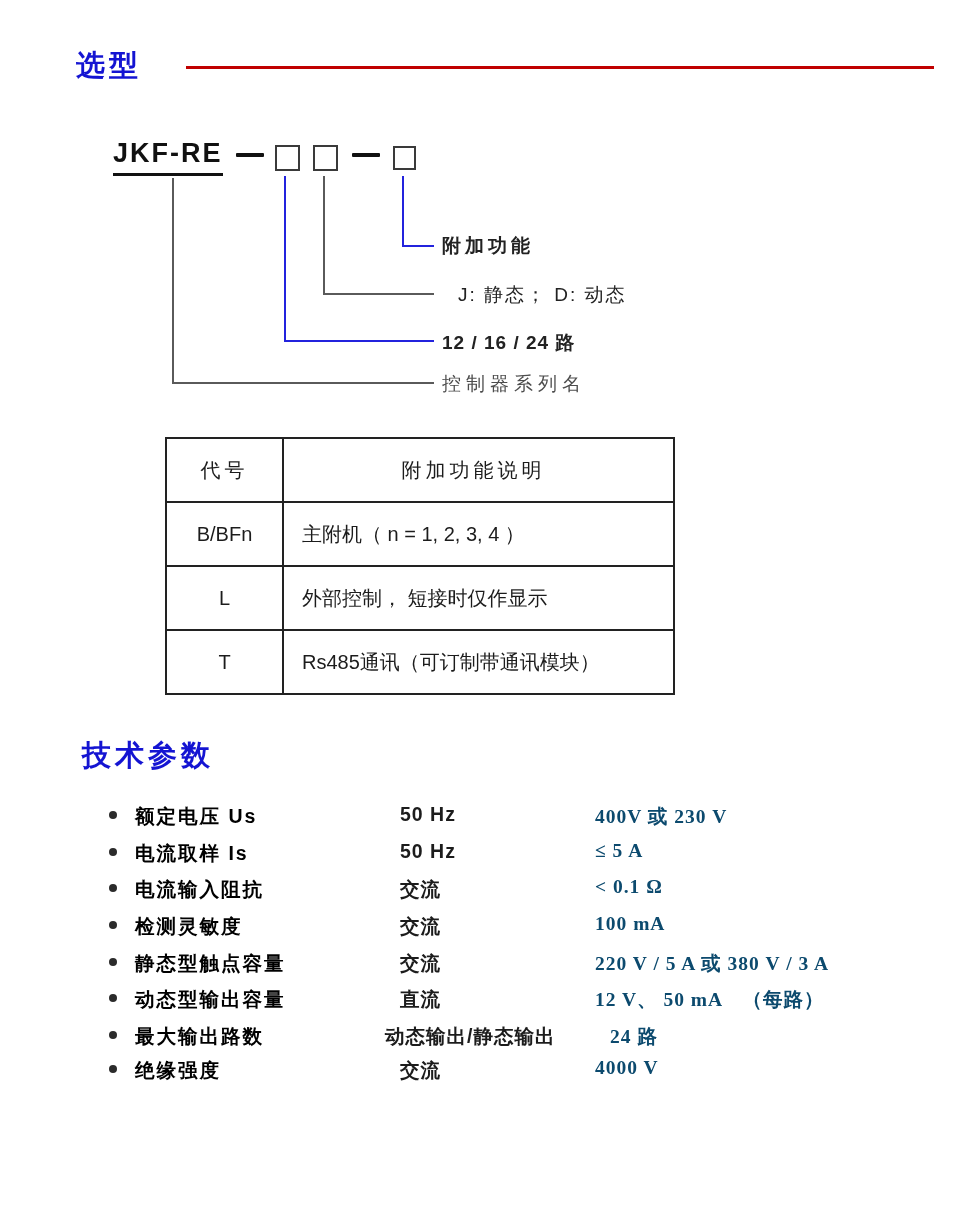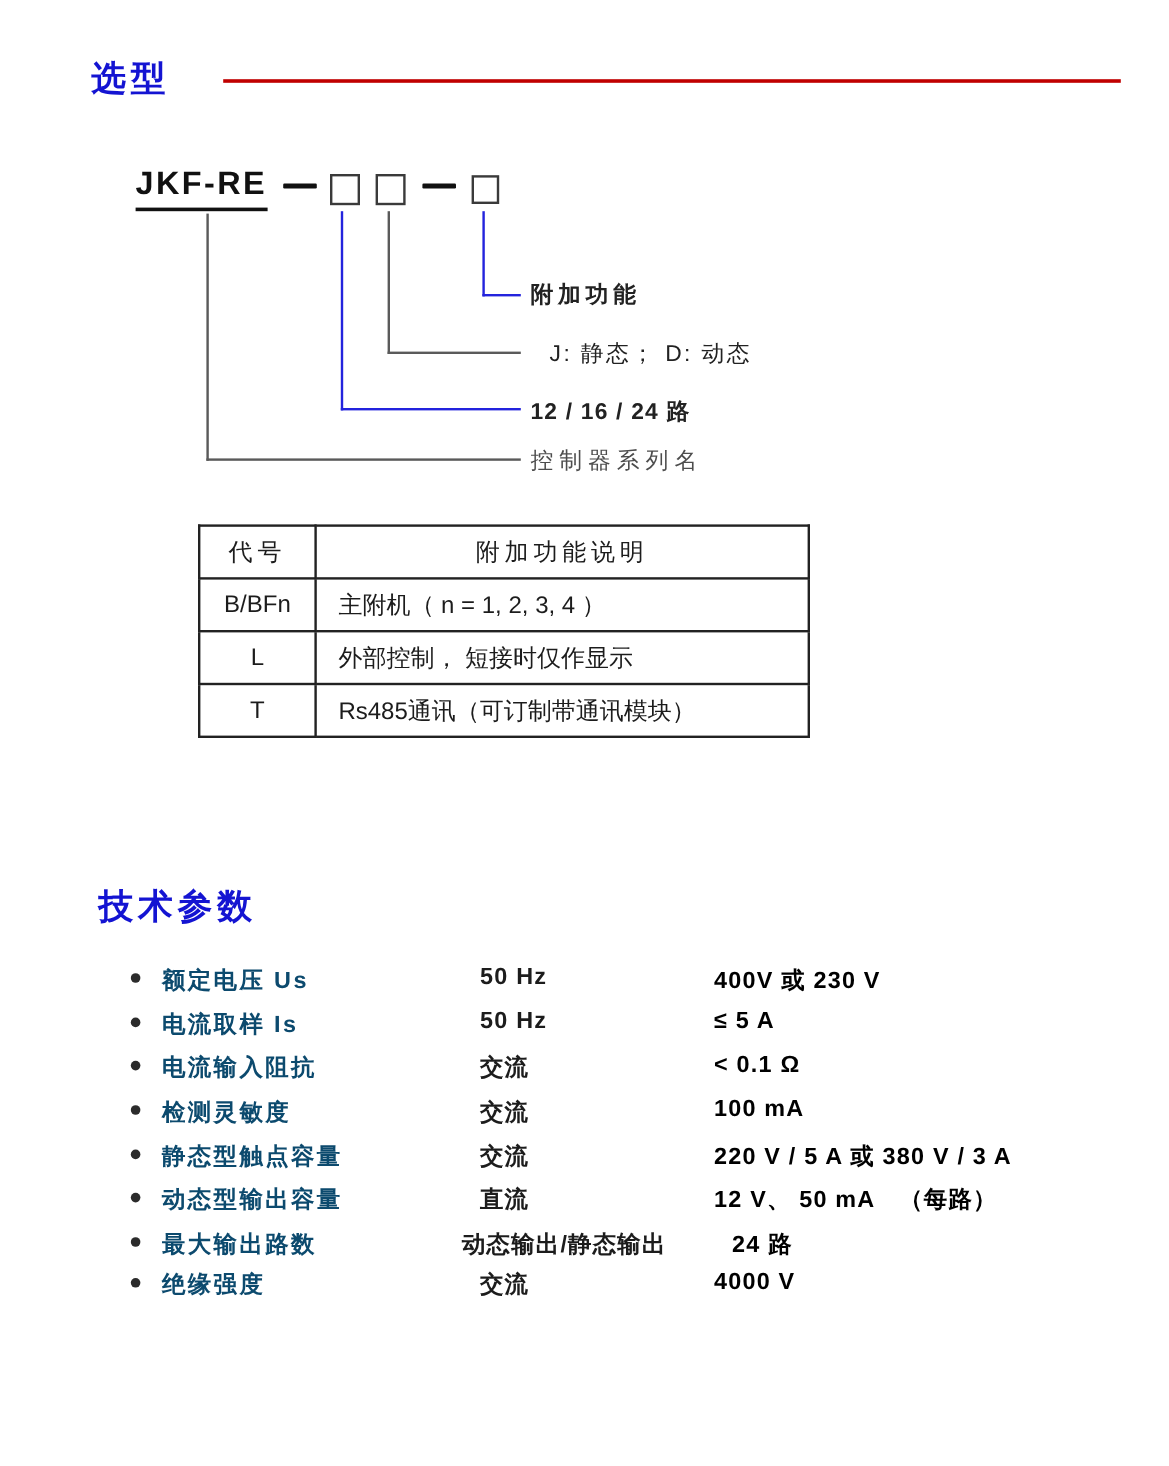--- a/index.html
+++ b/index.html
@@ -28,34 +28,34 @@
   .elbow-blue{border-left:2px solid #2323dd;border-bottom:2px solid #2323dd;}
   .elbow-gray{border-left:2px solid #5a5a5a;border-bottom:2px solid #5a5a5a;}
   .callout-label{font-size:19px;white-space:nowrap;color:#222;}
   .lab-bold{font-weight:bold;letter-spacing:1px;}
   .lab-med{font-weight:600;letter-spacing:4px;}
   .lab-gray{color:#4d4d4d;letter-spacing:5px;font-weight:500;}
   
   table.func{border-collapse:collapse;width:510px;table-layout:fixed;}
   table.func th,table.func td{
     border:2px solid #222;font-size:20px;font-weight:500;
-    height:42px;padding:0;color:#1c1c1c;
+    height:42px;padding:10px;color:#1c1c1c;
   }
   table.func .col-code{width:95px;text-align:center;}
   table.func td.desc,table.func th.desc{text-align:left;padding-left:18px;}
   table.func th{font-weight:500;letter-spacing:4px;text-align:center;}
   
   .param-row{position:absolute;left:0;width:974px;height:30px;}
   .param-row .bullet{
     position:absolute;left:109px;top:8px;width:8px;height:8px;border-radius:50%;
     background:#2b2b2b;
   }
-  .param-row .p-name{position:absolute;left:135px;top:0;font-size:19.5px;font-weight:600;letter-spacing:2px;white-space:nowrap;color:#0c4a6e;}
+  .param-row .p-name{position:absolute;left:135px;top:0;font-size:19.5px;font-weight:600;letter-spacing:2px;white-space:nowrap;color:#000000;}
   .param-row .p-cond{position:absolute;left:400px;top:0;font-size:19.5px;font-weight:600;letter-spacing:1px;white-space:nowrap;color:#1c1c1c;}
-  .param-row .p-value{position:absolute;left:595px;top:0;font-size:19.5px;font-weight:600;letter-spacing:1px;white-space:nowrap;color:#000000;}
+  .param-row .p-value{position:absolute;left:595px;top:0;font-size:19.5px;font-weight:600;letter-spacing:1px;white-space:nowrap;color:#0c4a6e;font-family:Liberation Serif, serif;}
   .param-row.wide-cond .p-cond{left:385px;}
   .param-row.wide-cond .p-value{left:610px;}
   .param-row.span-cond .p-cond{left:395px;letter-spacing:0.5px;}
   
   .footer-bar{
     height:14px;
     background:linear-gradient(to right,#2c3c9e 0%,#4a5cb8 45%,#97a6e0 75%,#eaeffb 100%);
   }
 </style>
 </head>

